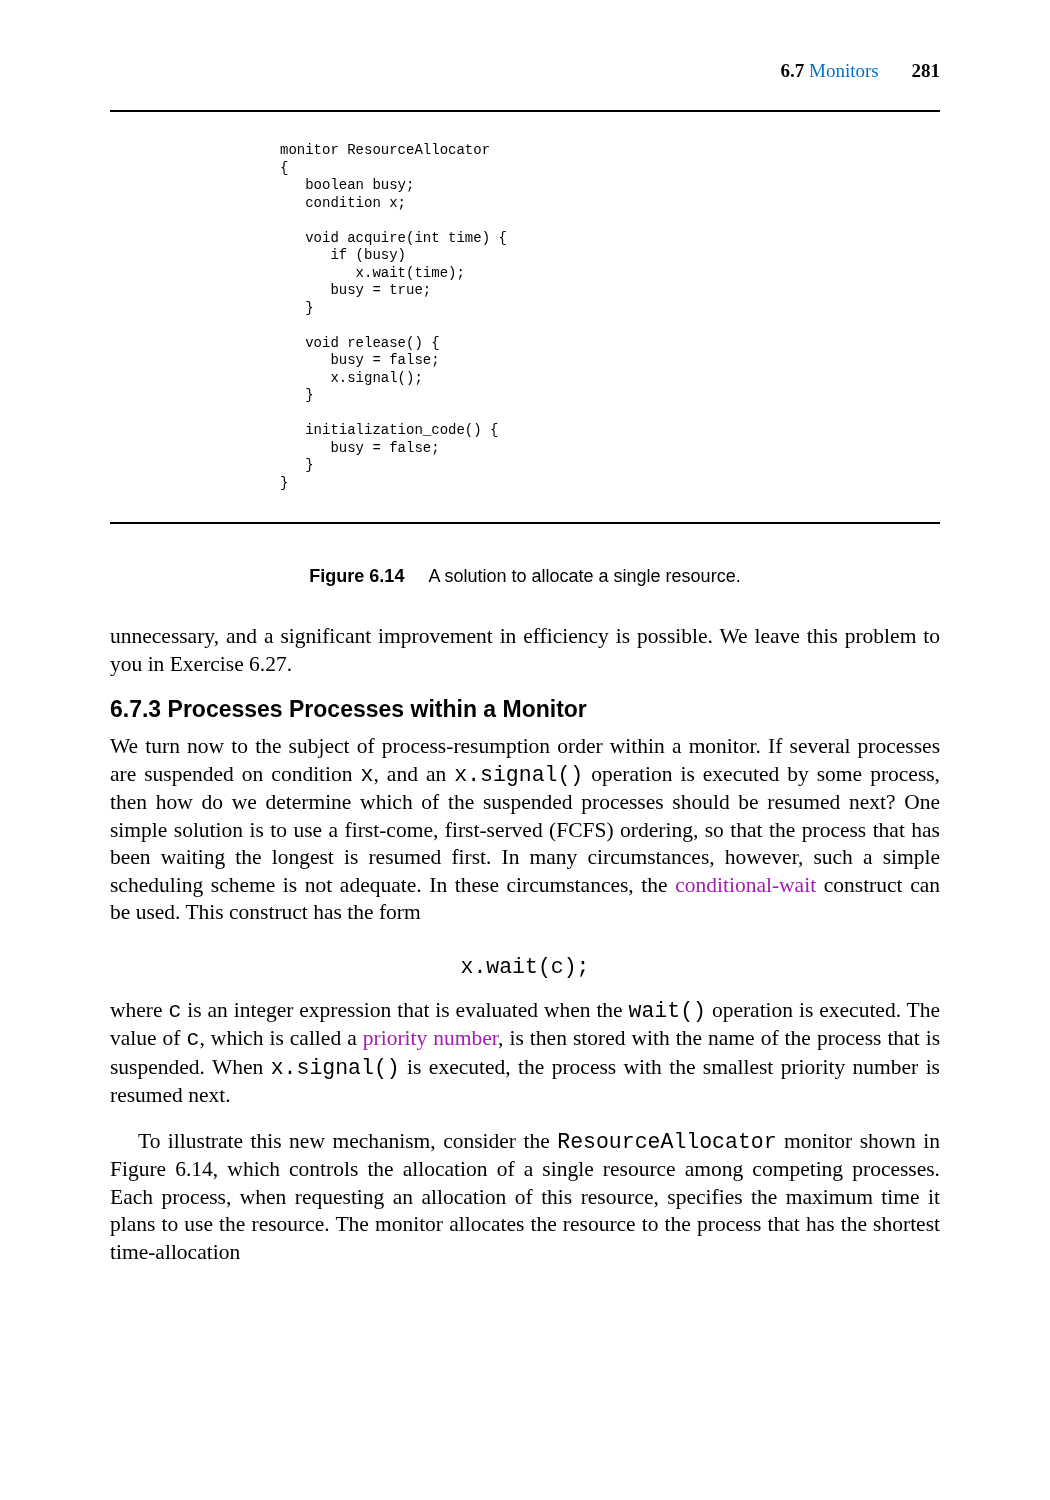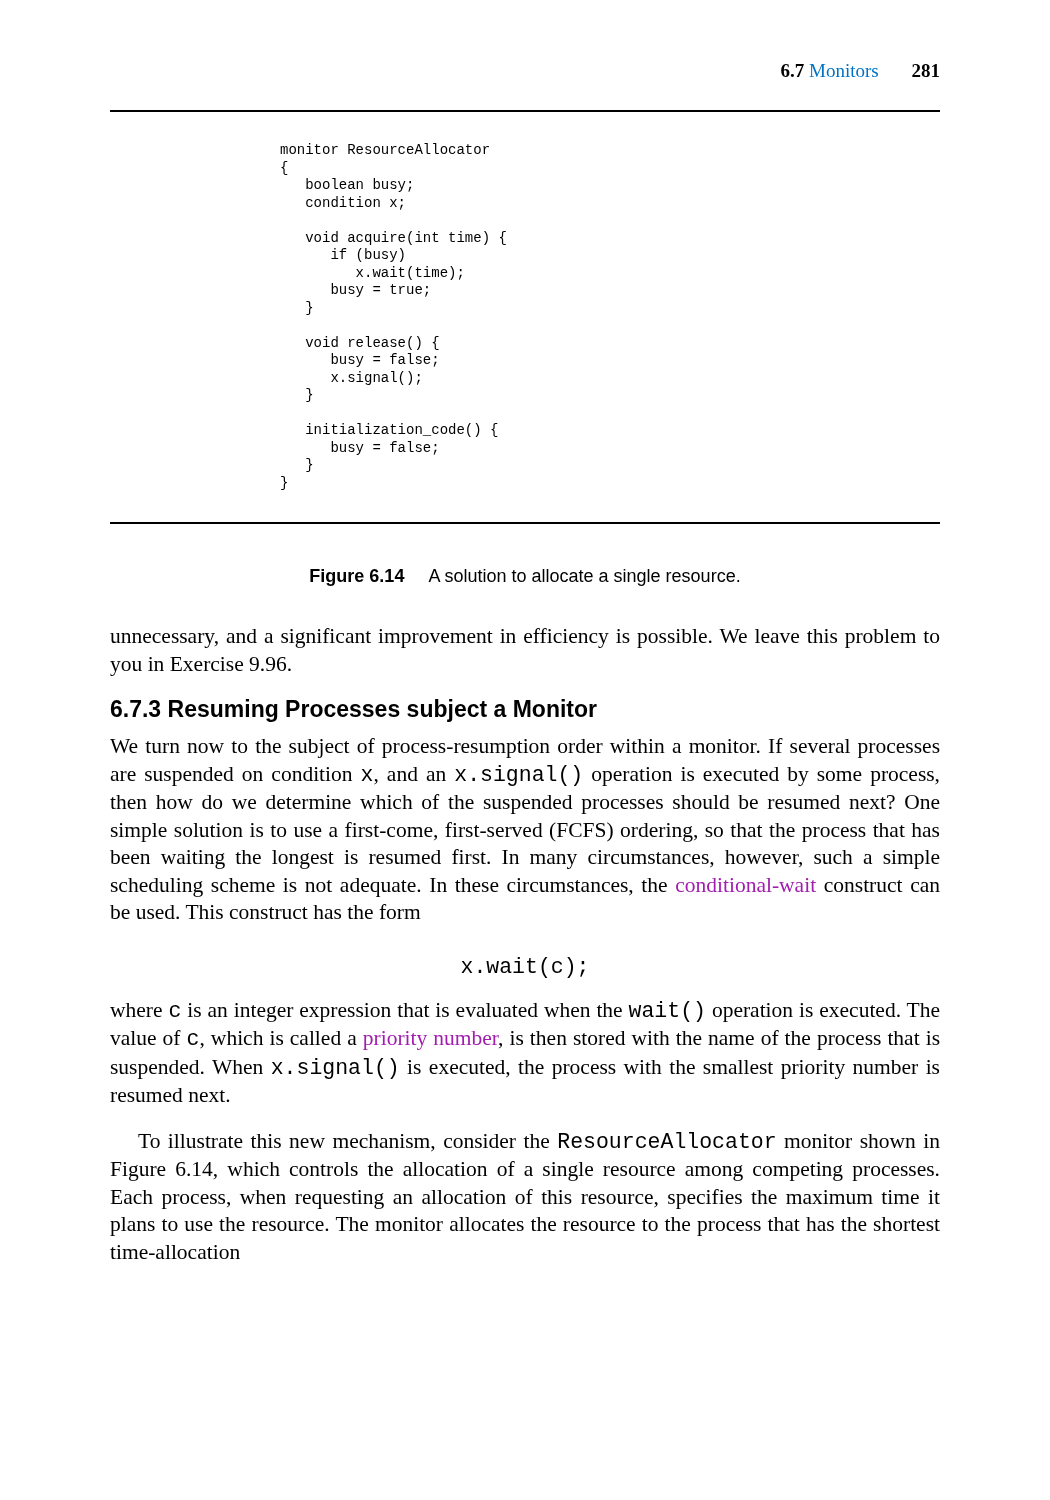--- a/index.html
+++ b/index.html
@@ -92,23 +92,23 @@
 }</div>
 
 <hr class="rule">
 
 <div class="figcap">
   <span class="fb">Figure 6.14</span>
   <span>&nbsp;&nbsp;&nbsp;</span>
   <span>A solution to allocate a single resource.</span>
 </div>
 
-<p class="para">unnecessary, and a significant improvement in efficiency is possible. We leave this problem to you in Exercise 9.96.</p>
+<p class="para">unnecessary, and a significant improvement in efficiency is possible. We leave this problem to you in Exercise 6.27.</p>
 
-<div class="heading">6.7.3   Resuming Processes subject a Monitor</div>
+<div class="heading">6.7.3   Processes Processes within a Monitor</div>
 
 <p class="para">
   <span>We turn now to the subject of process-resumption order within a monitor. If several processes are suspended on condition </span><span class="mono">x</span><span>, and an </span><span class="mono">x.signal()</span><span> operation is executed by some process, then how do we determine which of the suspended processes should be resumed next? One simple solution is to use a first-come, first-served (</span><span class="sc">FCFS</span><span>) ordering, so that the process that has been waiting the longest is resumed first. In many circumstances, however, such a simple scheduling scheme is not adequate. In these circumstances, the </span><span class="term">conditional-wait</span><span> construct can be used. This construct has the form</span>
 </p>
 
 <div class="centercode">x.wait(c);</div>
 
 <p class="para">
   <span>where </span><span class="mono">c</span><span> is an integer expression that is evaluated when the </span><span class="mono">wait()</span><span> operation is executed. The value of </span><span class="mono">c</span><span>, which is called a </span><span class="term">priority number</span><span>, is then stored with the name of the process that is suspended. When </span><span class="mono">x.signal()</span><span> is executed, the process with the smallest priority number is resumed next.</span>
 </p>

